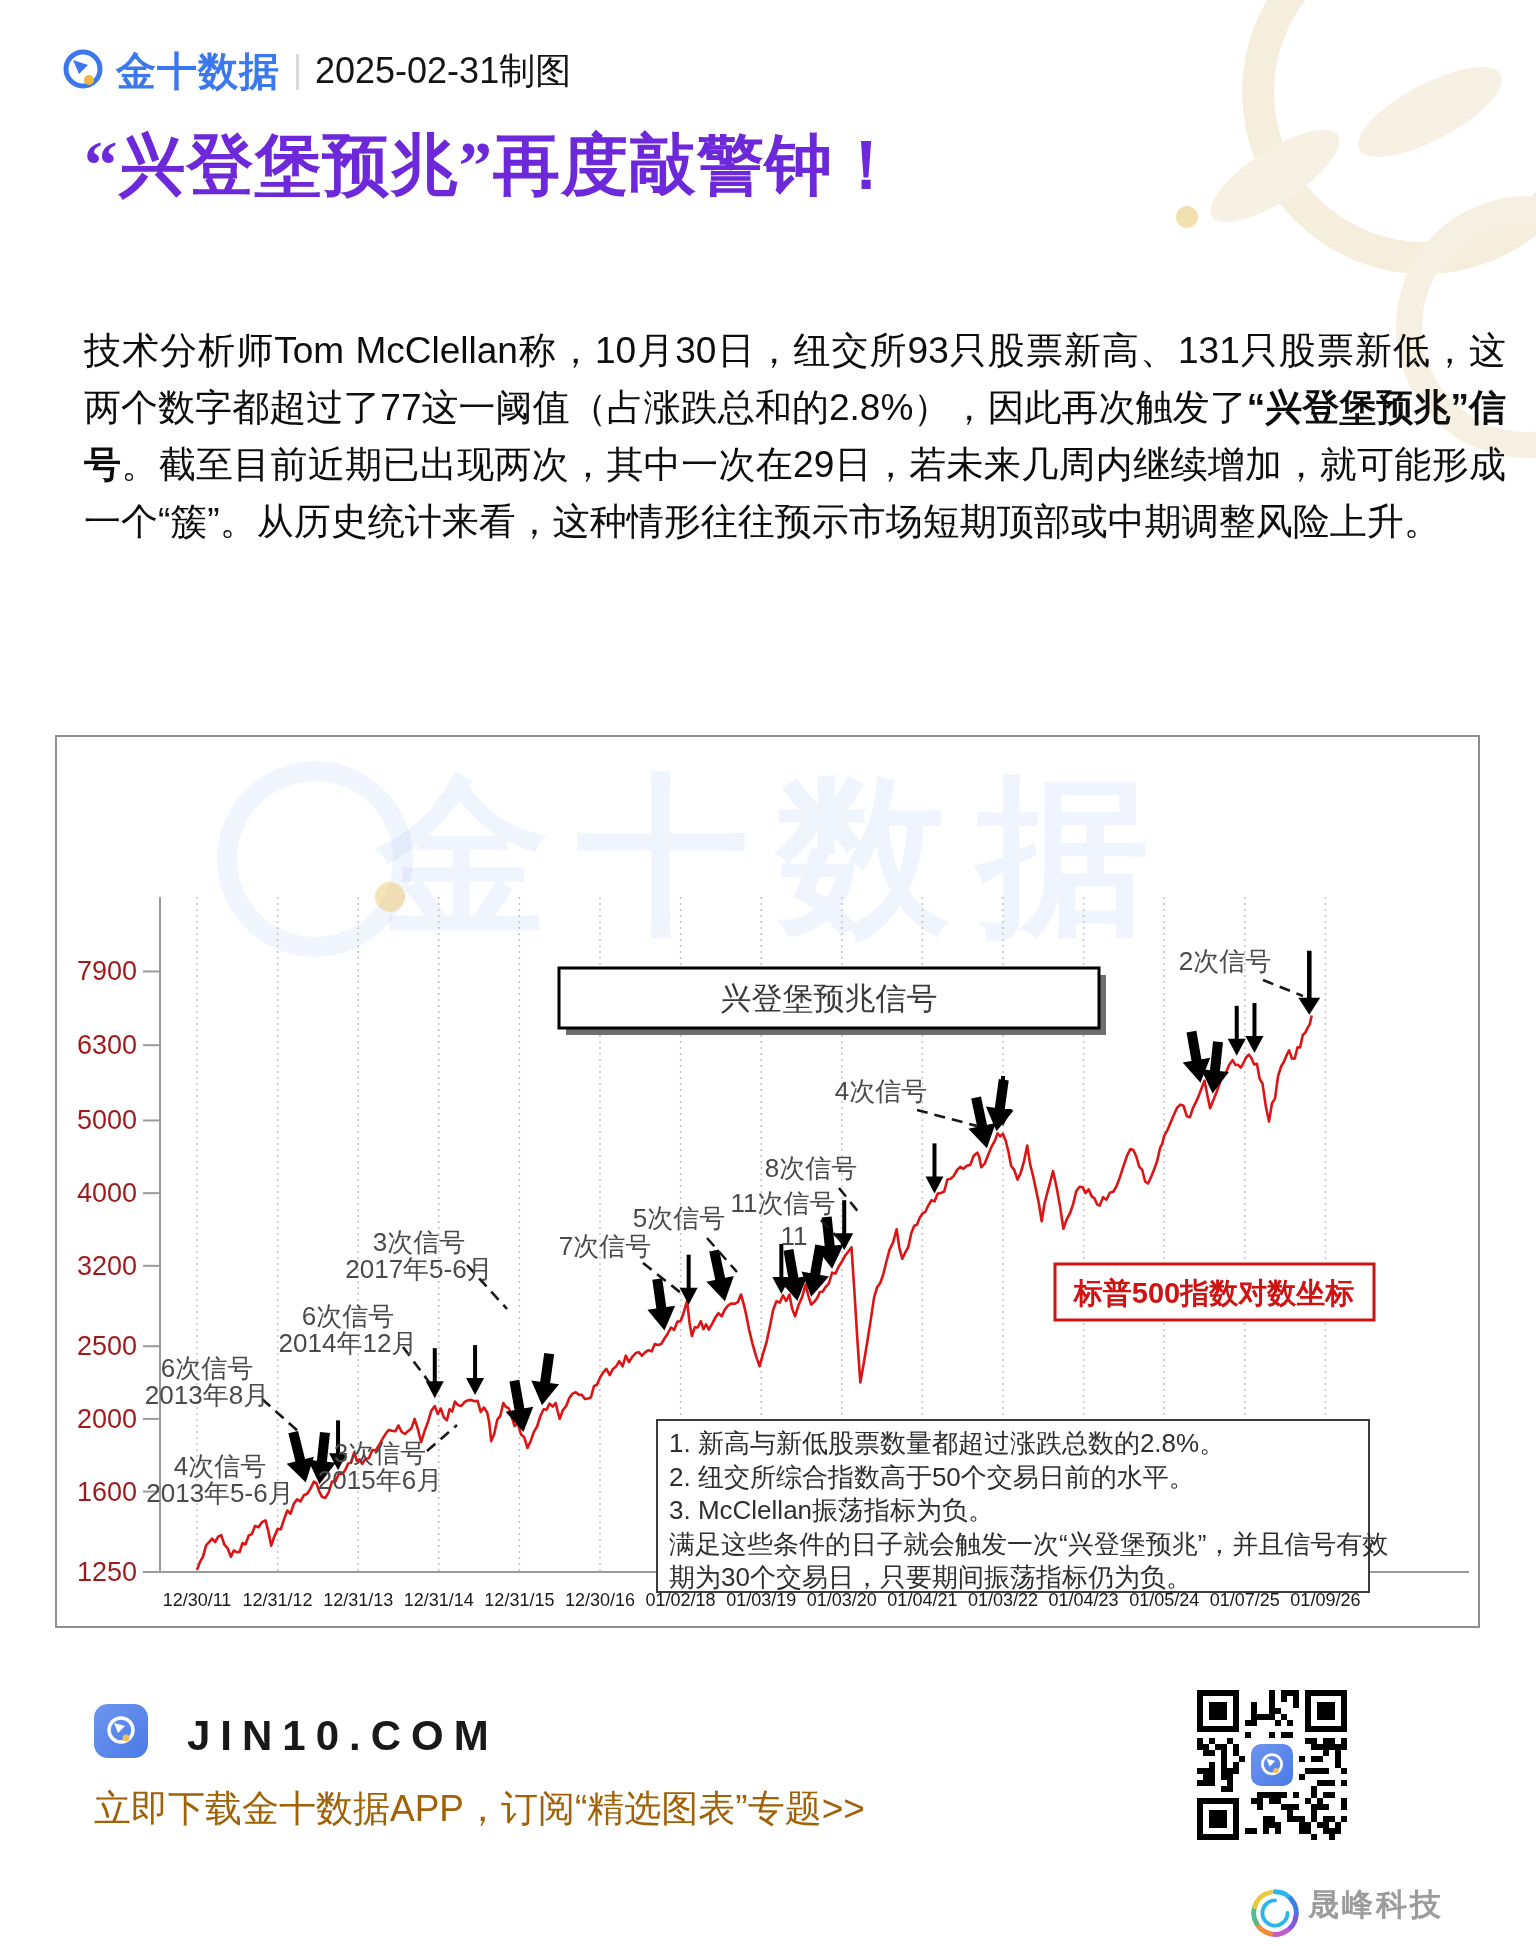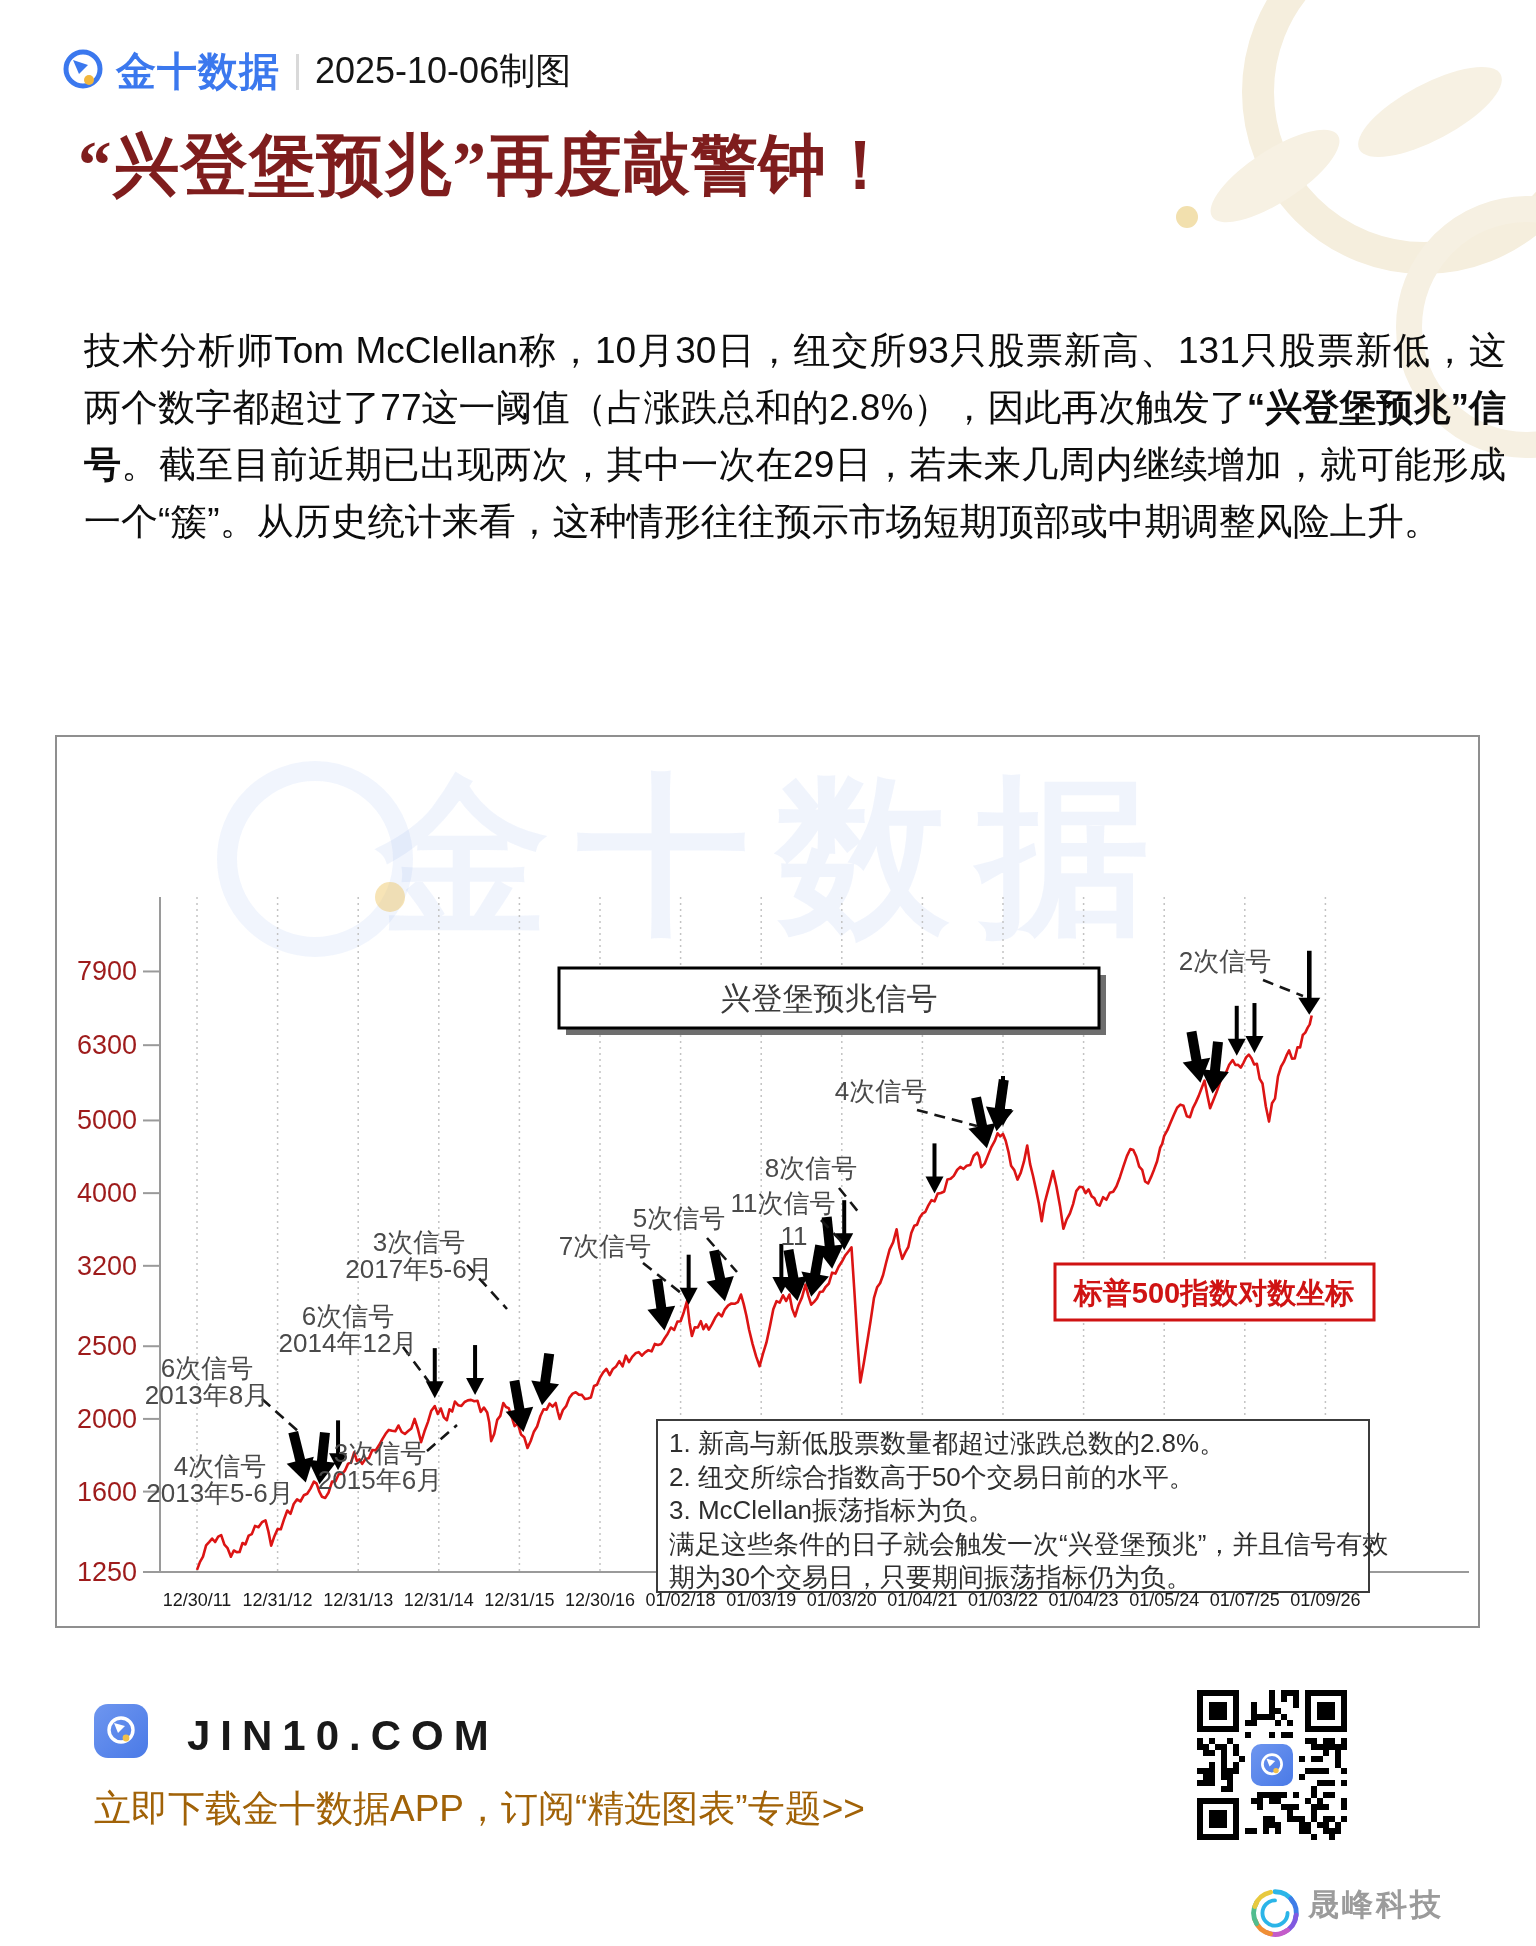--- a/index.html
+++ b/index.html
@@ -16,22 +16,22 @@
   .petal1{width:150px;height:52px;left:1200px;top:150px;transform:rotate(-33deg);}
   .petal2{width:160px;height:56px;left:1350px;top:84px;transform:rotate(-28deg);}
   .dot1{position:absolute;width:22px;height:22px;border-radius:50%;background:#f2e0ae;left:1176px;top:206px;}
 
   .header{position:absolute;left:60px;top:44px;display:flex;align-items:center;gap:16px;}
   .brand{display:flex;align-items:center;gap:10px;}
   .brand-name{font-size:40px;font-weight:bold;color:#3b78ee;letter-spacing:1px;}
   .hdr-divider{width:3px;height:36px;background:#d9d9d9;}
   .date-note{font-size:36px;color:#141414;}
 
-  .headline{position:absolute;left:54px;top:116px;width:1440px;
-    font-family:"Liberation Serif","DejaVu Serif",serif;font-weight:900;color:#7f1d1d;
+  .headline{position:absolute;left:60px;top:116px;width:1440px;
+    font-family:"Liberation Serif","DejaVu Serif",serif;font-weight:900;color:#6d28d9;
     font-size:67px;line-height:98px;letter-spacing:1px;}
   .headline .hl1{padding-left:24px;}
 
   .para{position:absolute;left:60px;top:322px;width:1422px;
     font-size:37px;line-height:57px;color:#0d0d0d;text-align:justify;margin-left:24px;}
   .para b{font-weight:bold;}
 
   .chart-frame{position:absolute;left:55px;top:735px;width:1425px;height:893px;
     border:2px solid #8f8f8f;background:#fff;box-sizing:border-box;}
   .chart-frame svg{display:block;}
@@ -67,21 +67,21 @@
     <span>
       <svg width="46" height="46" viewBox="0 0 46 46">
         <circle cx="23" cy="22" r="17" fill="none" stroke="#3b78ee" stroke-width="5"></circle>
         <polygon points="13,13 28,18 19,27" fill="#3b78ee"></polygon>
         <circle cx="29" cy="33" r="5" fill="#f2b63c"></circle>
       </svg>
     </span>
     <span class="brand-name">金十数据</span>
   </div>
   <div class="hdr-divider"></div>
-  <div class="date-note">2025-10-06制图</div>
+  <div class="date-note">2025-02-31制图</div>
 </div>
 
 <div class="headline">
   <div class="hl1">“兴登堡预兆”再度敲警钟！</div>
 </div>
 
 <div class="para">
   <span>技术分析师Tom McClellan称，10月30日，纽交所93只股票新高、131只股票新低，这两个数字都超过了77这一阈值（占涨跌总和的2.8%），因此再次触发了</span><b>“兴登堡预兆”信号</b><span>。截至目前近期已出现两次，其中一次在29日，若未来几周内继续增加，就可能形成一个“簇”。从历史统计来看，这种情形往往预示市场短期顶部或中期调整风险上升。</span>
 </div>
 

